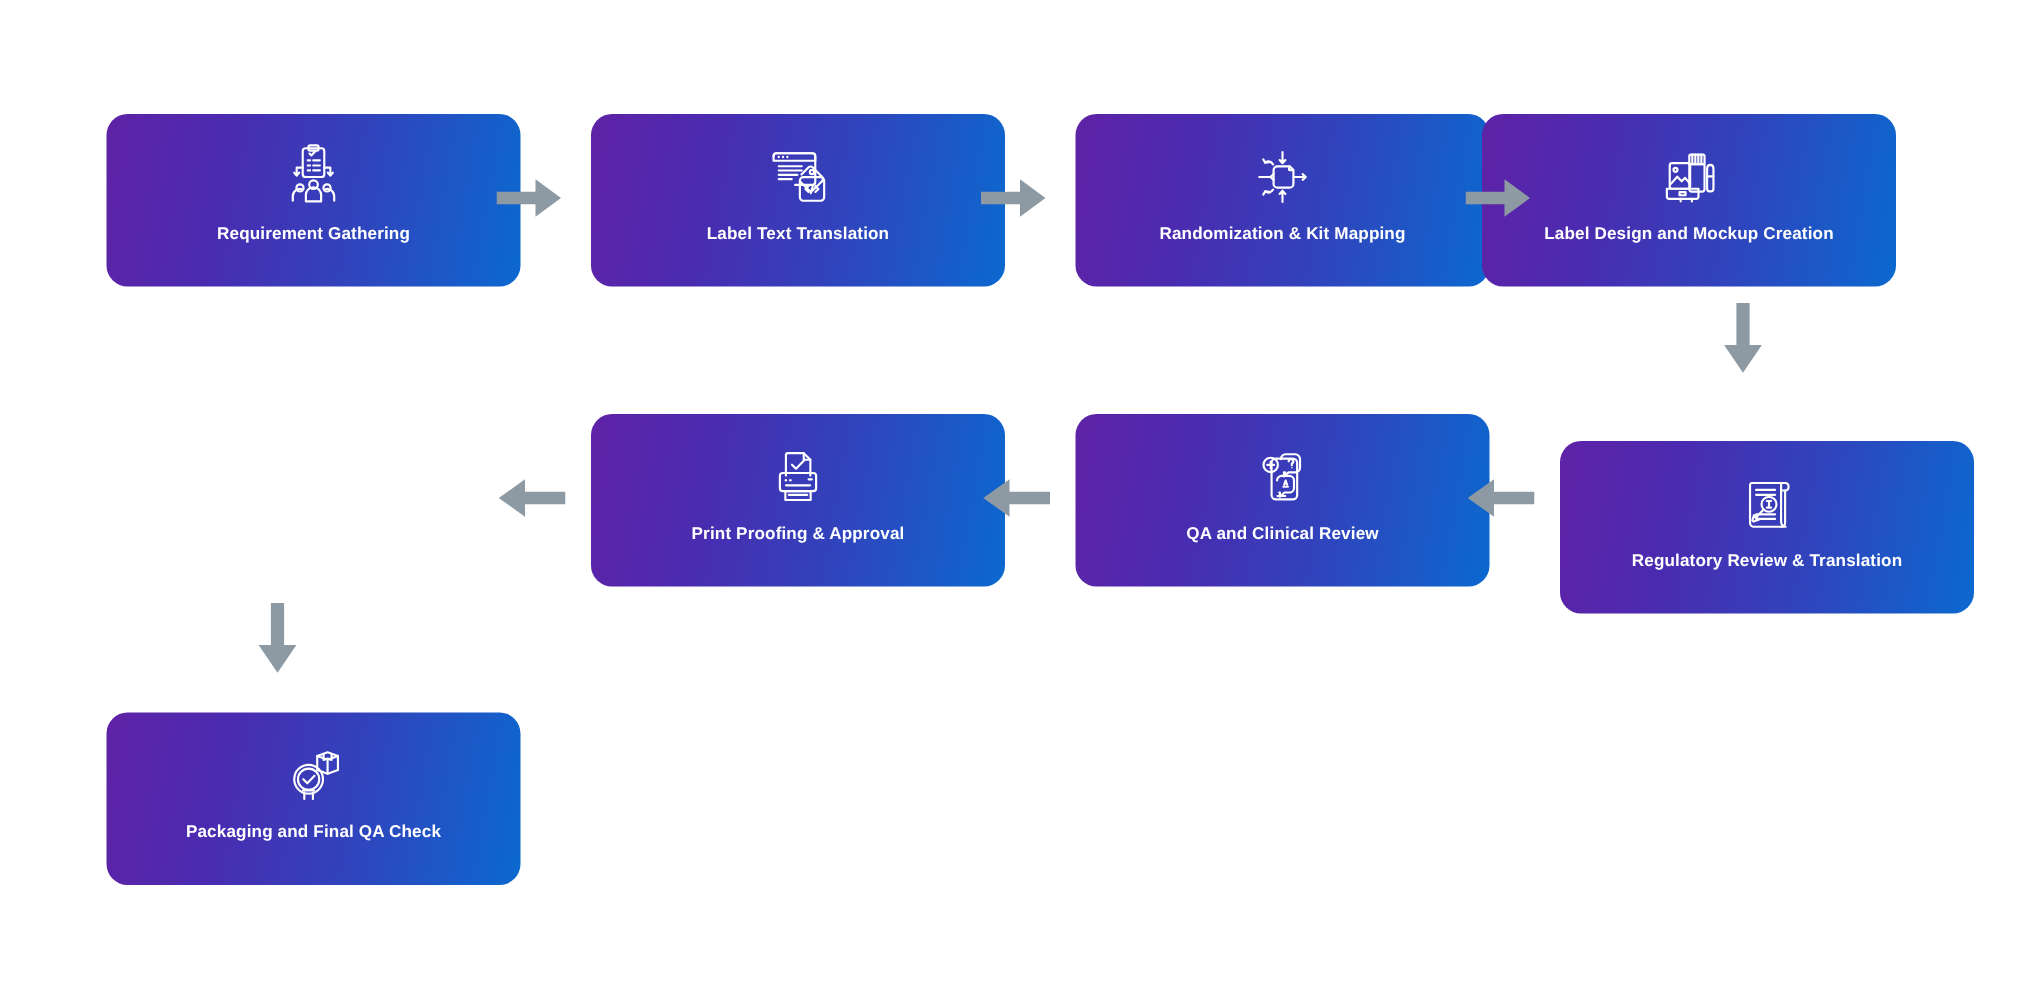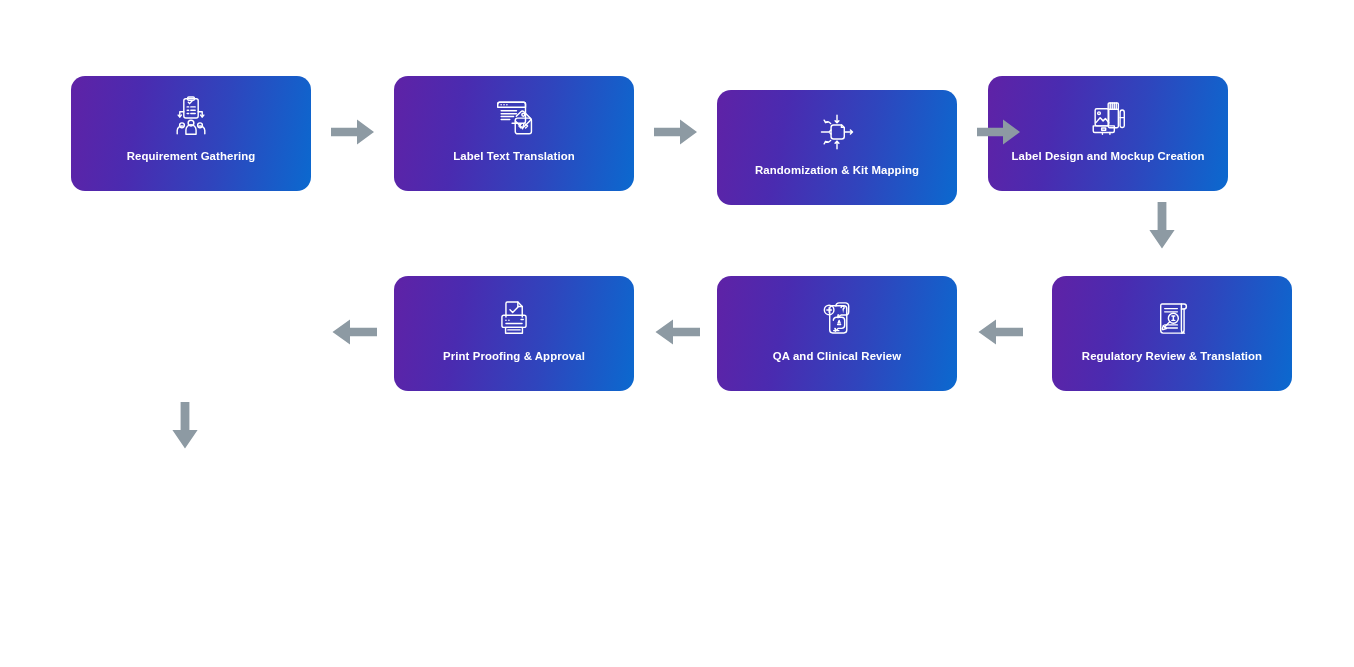--- a/index.html
+++ b/index.html
@@ -18,21 +18,21 @@
   #flow-canvas {
     position: absolute;
     left: 0;
     top: 0;
     width: 1354px;
     height: 667px;
   }
 
   .node {
     position: absolute;
-    width: 240px;
+    width: 276px;
     height: 115px;
     border-radius: 14px;
     background: linear-gradient(100deg, #5f22a6 0%, #4a2bb0 28%, #2f45bd 62%, #0b69cf 100%);
     box-sizing: border-box;
     display: flex;
     flex-direction: column;
     align-items: center;
     justify-content: flex-start;
     padding-top: 19px;
     overflow: hidden;
@@ -63,24 +63,24 @@
   }
 
   .arrow {
     position: absolute;
   }
   .arrow svg { display: block; }
 
   
   .n-r1c1 { left: 71px;   top: 76px; }
   .n-r1c2 { left: 394px;  top: 76px; }
-  .n-r1c3 { left: 717px;  top: 90px; }
+  .n-r1c3 { left: 717px;  top: 76px; }
   .n-r1c4 { left: 988px; top: 76px; }
 
-  .n-r2c4 { left: 1040px; top: 276px; margin-left: 12px; }
+  .n-r2c4 { left: 1040px; top: 294px; }
   .n-r2c3 { left: 717px;  top: 276px; }
   .n-r2c2 { left: 394px;  top: 276px; }
   .n-r2c1 { left: 71px;   top: 276px; }
 
   .n-r3c1 { left: 71px;   top: 475px; }
 
   .a-h1 { left: 331px;  top: 118px; }
   .a-h2 { left: 654px;  top: 118px; }
   .a-h3 { left: 977px;  top: 118px; }
 
@@ -218,20 +218,35 @@
         <path d="M31.4 25.6h2.2"></path>
         <path d="M15.6 29.8h16.8"></path>
         <path d="M15.2 33.8h17.6v6.2H15.2z"></path>
         <path d="M17.6 36.4h12.8"></path>
       </svg>
     </span>
     <span class="node-label">Print Proofing &amp; Approval</span>
   </div>
 
 
+  <div class="node n-r3c1">
+    <span class="node-icon">
+      <svg viewBox="0 0 48 48" fill="none" stroke="#ffffff" stroke-width="1.5" stroke-linecap="round" stroke-linejoin="round">
+        <path d="M26.6 10.4l7.2-2.6 7.2 2.6v9.8l-7.2 2.6-7.2-2.6z"></path>
+        <path d="M33.8 13v9.8M26.6 10.4l7.2 2.6 7.2-2.6"></path>
+        <path d="M31 9.2v4l2.8-1 2.8 1v-4"></path>
+        <circle cx="20.6" cy="26.6" r="10"></circle>
+        <circle cx="20.6" cy="26.6" r="7.4"></circle>
+        <path d="M16.9 26.6l2.8 2.8 5-5.2"></path>
+        <path d="M17.6 35.8v4.6M23.6 35.8v4.6"></path>
+        <path d="M16.8 34.4h7.6"></path>
+      </svg>
+    </span>
+    <span class="node-label">Packaging and Final QA Check</span>
+  </div>
 
   <div class="arrow a-h1">
     <svg width="44" height="28" viewBox="0 0 44 28">
       <path d="M0 9.8 H26 V1.5 L43 14 L26 26.5 V18.2 H0 Z" fill="#8d9aa3"></path>
     </svg>
   </div>
   <div class="arrow a-h2">
     <svg width="44" height="28" viewBox="0 0 44 28">
       <path d="M0 9.8 H26 V1.5 L43 14 L26 26.5 V18.2 H0 Z" fill="#8d9aa3"></path>
     </svg>

